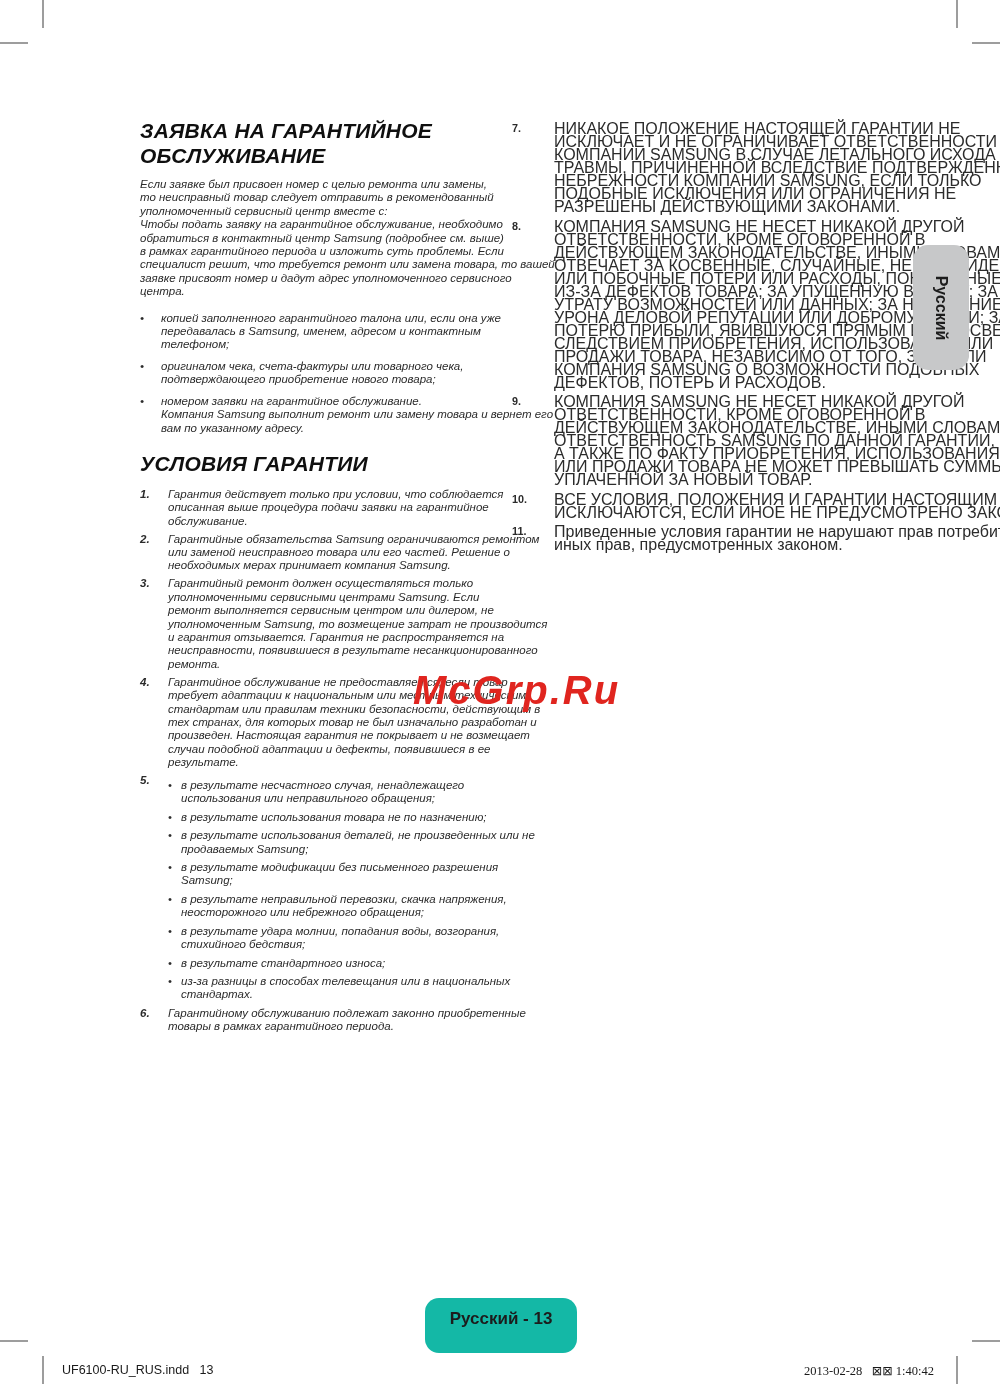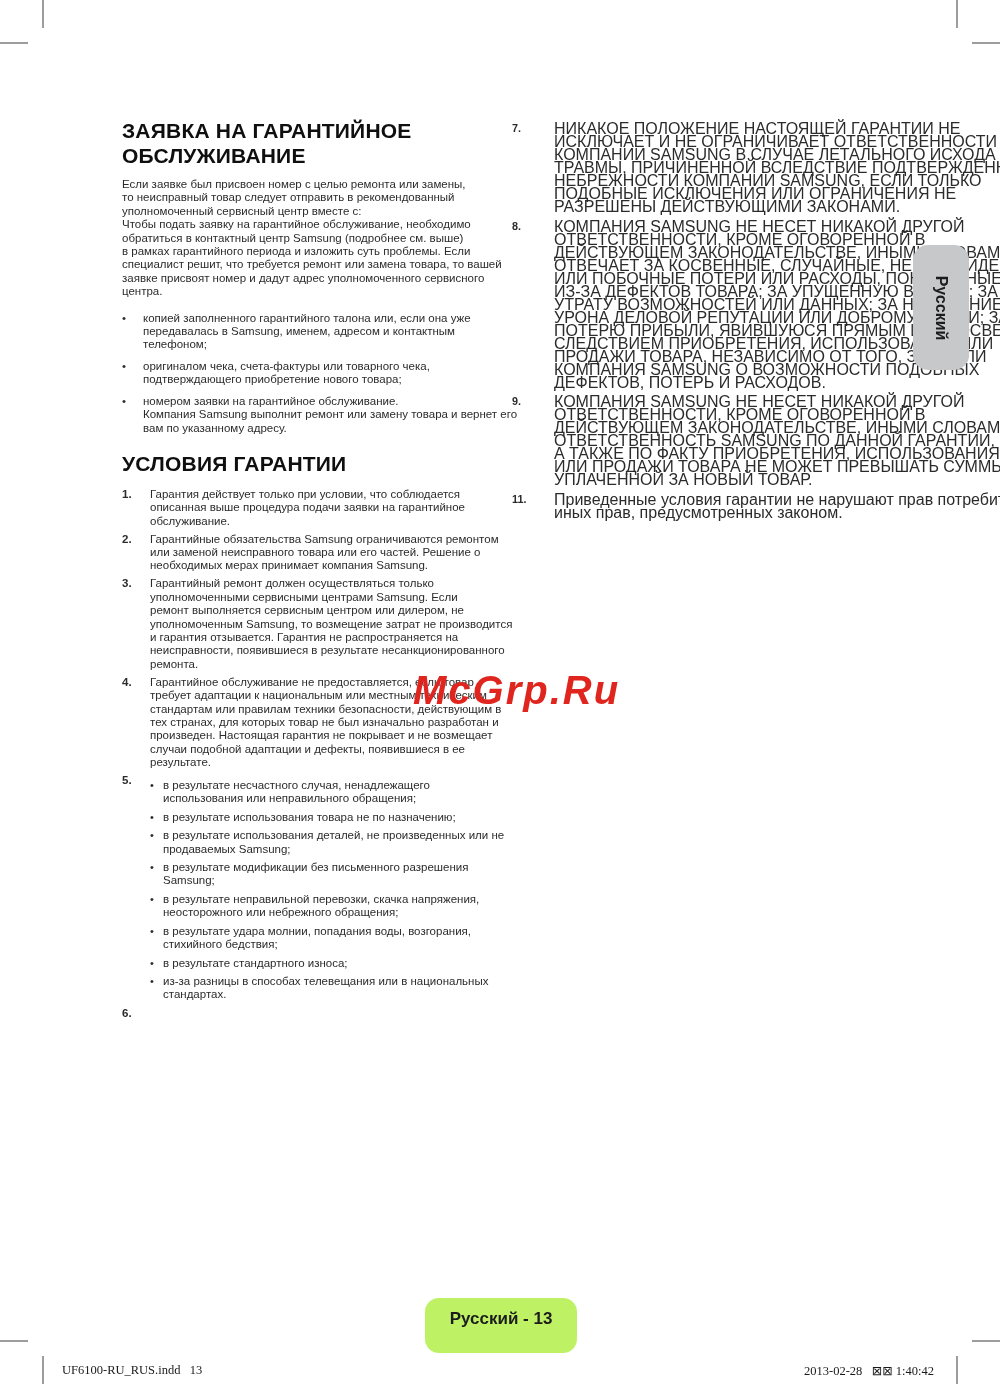--- a/index.html
+++ b/index.html
@@ -2,21 +2,21 @@
 <html><head>
 <meta charset="utf-8">
 <style>
   html,body{margin:0;padding:0;}
   body{
     width:1000px;height:1384px;position:relative;background:#ffffff;
     font-family:"Liberation Sans",sans-serif;color:#2b2b2b;overflow:hidden;
   }
   .crop{position:absolute;background:#9d9d9d;}
   
-  .col-left{position:absolute;left:122px;top:118px;width:395px;}
+  .col-left{position:absolute;left:140px;top:118px;width:395px;font-style:italic;}
   .col-right{position:absolute;left:512px;top:122px;width:400px;}
   h1,h2{
     font-size:21px;line-height:25px;font-weight:bold;color:#0f0f0f;
     margin:0;white-space:pre;letter-spacing:.2px;
   }
   h1{margin-bottom:10px;}
   h2{margin-top:16px;margin-bottom:12px;}
   .body-text{font-size:11.5px;line-height:13.4px;white-space:pre;margin:0;}
   .bullets{margin-top:13px;}
   .bullet-row{display:flex;margin-bottom:8px;}
@@ -32,31 +32,31 @@
   .col-right .body-text{font-size:16px;line-height:13px;margin-left:12px;}
   
   .side-tab{
     position:absolute;left:913px;top:245px;width:56px;height:125px;
     background:#c7c8c9;border-radius:15px;display:flex;align-items:center;justify-content:center;
   }
   .side-tab span{transform:rotate(90deg);white-space:nowrap;font-weight:bold;font-size:16px;color:#1c1c1c;}
   
   .page-tab{
     position:absolute;left:425px;top:1298px;width:152px;height:55px;
-    background:#bef264;border-radius:14px;text-align:center;
+    background:#14b8a6;border-radius:14px;text-align:center;
   }
   .page-tab span{display:inline-block;margin-top:11px;font-weight:bold;font-size:17px;color:#1c1c1c;}
   
   .watermark{
     position:absolute;left:413px;top:668px;z-index:5;
     font-size:40px;font-weight:bold;font-style:italic;letter-spacing:2px;
     color:#e0251f;white-space:nowrap;
   }
   
-  .footer-left{position:absolute;left:62px;top:1363px;font-family:Liberation Serif, serif;font-size:12.5px;color:#1a1a1a;white-space:pre;}
+  .footer-left{position:absolute;left:62px;top:1363px;font-family:Liberation Sans, sans-serif;font-size:12.5px;color:#1a1a1a;white-space:pre;}
   .footer-right{position:absolute;right:66px;top:1363px;font-family:"Liberation Serif",serif;font-size:12.5px;color:#1a1a1a;white-space:pre;text-align:center;}
 </style>
 </head>
 <body>
 
 <div class="crop" style="left:42px;top:0;width:2px;height:28px;"></div>
 <div class="crop" style="left:0;top:42px;width:28px;height:2px;"></div>
 <div class="crop" style="left:956px;top:0;width:2px;height:28px;"></div>
 <div class="crop" style="left:972px;top:42px;width:28px;height:2px;"></div>
 <div class="crop" style="left:0;top:1340px;width:28px;height:2px;"></div>
@@ -172,20 +172,22 @@
           <div class="sub-row">
             <span class="marker">•</span>
             <p class="body-text">из-за разницы в способах телевещания или в национальных
 стандартах.</p>
           </div>
         </div>
       </div>
     </div>
     <div class="item" style="margin-top:5px;">
       <span class="num">6.</span>
+      <p class="body-text">Гарантийному обслуживанию подлежат законно приобретенные
+товары в рамках гарантийного периода.</p>
     </div>
   </div>
 </div>
 
 <div class="col-right num-list">
   <div class="item">
     <span class="num">7.</span>
     <p class="body-text">НИКАКОЕ ПОЛОЖЕНИЕ НАСТОЯЩЕЙ ГАРАНТИИ НЕ
 ИСКЛЮЧАЕТ И НЕ ОГРАНИЧИВАЕТ ОТВЕТСТВЕННОСТИ
 КОМПАНИИ SAMSUNG В СЛУЧАЕ ЛЕТАЛЬНОГО ИСХОДА ИЛИ
@@ -214,20 +216,25 @@
     <span class="num">9.</span>
     <p class="body-text">КОМПАНИЯ SAMSUNG НЕ НЕСЕТ НИКАКОЙ ДРУГОЙ
 ОТВЕТСТВЕННОСТИ, КРОМЕ ОГОВОРЕННОЙ В
 ДЕЙСТВУЮЩЕМ ЗАКОНОДАТЕЛЬСТВЕ, ИНЫМИ СЛОВАМИ,
 ОТВЕТСТВЕННОСТЬ SAMSUNG ПО ДАННОЙ ГАРАНТИИ,
 А ТАКЖЕ ПО ФАКТУ ПРИОБРЕТЕНИЯ, ИСПОЛЬЗОВАНИЯ
 ИЛИ ПРОДАЖИ ТОВАРА НЕ МОЖЕТ ПРЕВЫШАТЬ СУММЫ,
 УПЛАЧЕННОЙ ЗА НОВЫЙ ТОВАР.</p>
   </div>
   <div class="item">
+    <span class="num">10.</span>
+    <p class="body-text">ВСЕ УСЛОВИЯ, ПОЛОЖЕНИЯ И ГАРАНТИИ НАСТОЯЩИМ
+ИСКЛЮЧАЮТСЯ, ЕСЛИ ИНОЕ НЕ ПРЕДУСМОТРЕНО ЗАКОНОМ.</p>
+  </div>
+  <div class="item">
     <span class="num">11.</span>
     <p class="body-text">Приведенные условия гарантии не нарушают прав потребителей и
 иных прав, предусмотренных законом.</p>
   </div>
 </div>
 
 <div class="side-tab">
   <span>Русский</span>
 </div>
 

